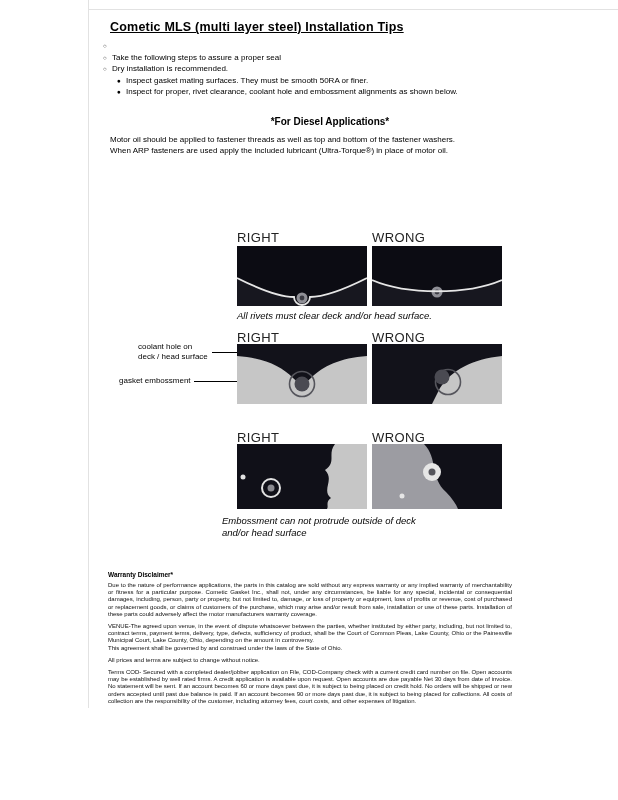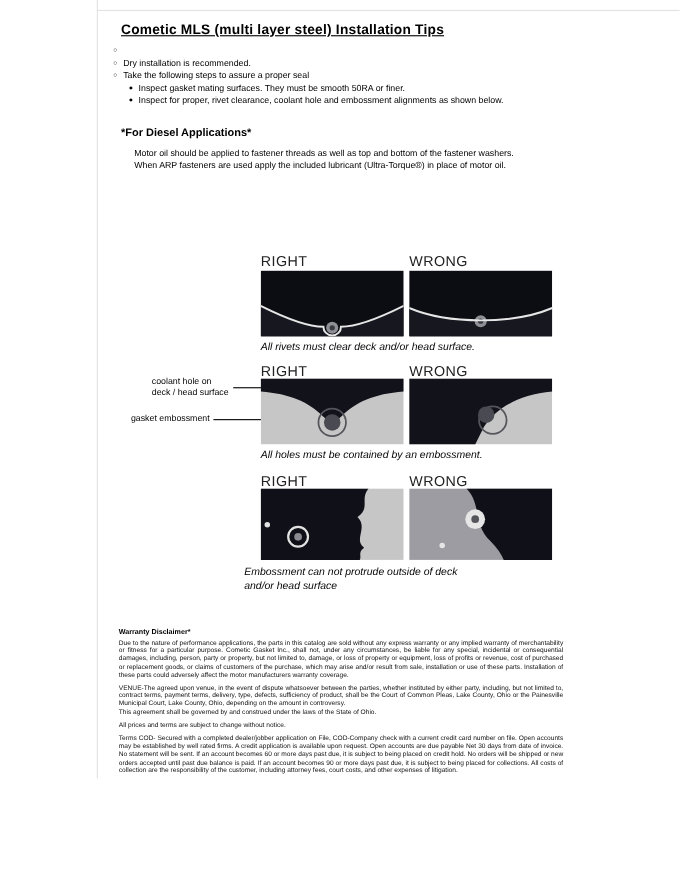--- a/index.html
+++ b/index.html
@@ -15,22 +15,22 @@
     font-size:12.5px;font-weight:bold;text-decoration:underline;letter-spacing:.2px;
   }
 
   .tips{position:absolute;left:103px;top:41px;width:420px;}
   .tip-row{display:flex;align-items:flex-start;font-size:8px;line-height:10px;margin-bottom:1.5px;}
   .tip-row .mk{flex:0 0 9px;width:9px;font-size:6px;line-height:10px;text-align:left;}
   .tip-row.sub{margin-left:14px;}
   .tip-row.sub .mk{font-size:6.5px;}
 
   .diesel{position:absolute;left:110px;top:116px;width:440px;}
-  .diesel h2{margin:0 0 8px 0;font-size:10px;font-weight:bold;}
-  .diesel p{margin:0 0 9px 12px;font-size:8px;line-height:10.8px;white-space:pre-line;}
+  .diesel h2{margin:0 0 8px 0;font-size:10px;font-weight:bold;text-align:center;}
+  .diesel p{margin:0 0 9px 0;font-size:8px;line-height:10.8px;white-space:pre-line;}
   .diesel .note{margin-top:10px;}
 
   .dg-label{position:absolute;width:130px;text-align:left;font-size:13px;color:#222;letter-spacing:.4px;}
   .dg-img{position:absolute;width:130px;}
   .dg-img svg{display:block;}
   .dg-cap{position:absolute;font-size:9.5px;line-height:12px;white-space:pre-line;color:#050505;font-style:italic;}
   .anno{position:absolute;font-size:8px;line-height:9.5px;white-space:pre-line;color:#050505;}
   .leader{position:absolute;height:1px;background:#000;}
 
   .warranty{position:absolute;left:108px;top:571px;width:404px;}
@@ -47,25 +47,25 @@
   <div class="edge-h"></div>
 
   <h1 class="doc-title">Cometic MLS (multi layer steel) Installation Tips</h1>
 
   <div class="tips">
     <div class="tip-row">
       <span class="mk">○</span>
     </div>
     <div class="tip-row">
       <span class="mk">○</span>
-      <span>Dry installation is recommended.</span>
+      <span>Take the following steps to assure a proper seal</span>
     </div>
     <div class="tip-row">
       <span class="mk">○</span>
-      <span>Take the following steps to assure a proper seal</span>
+      <span>Dry installation is recommended.</span>
     </div>
     <div class="tip-row sub">
       <span class="mk">●</span>
       <span>Inspect gasket mating surfaces.  They must be smooth 50RA or finer.</span>
     </div>
     <div class="tip-row sub">
       <span class="mk">●</span>
       <span>Inspect for proper, rivet clearance, coolant hole and embossment alignments as shown below.</span>
     </div>
   </div>
@@ -114,21 +114,20 @@
     </svg>
   </div>
   <div class="dg-img" style="left:372px;top:344px;">
     <svg width="130" height="60" viewBox="0 0 130 60">
       <rect width="130" height="60" fill="#c6c6c6"></rect>
       <path d="M0,0 H130 V12 C100,15 80,26 68,44 L60,60 H0 Z" fill="#12121a"></path>
       <circle cx="76" cy="38" r="12.5" fill="none" stroke="#55555c" stroke-width="1.6"></circle>
       <circle cx="70" cy="33" r="7.5" fill="#4a4a52"></circle>
     </svg>
   </div>
-  <div class="dg-cap" style="left:237px;top:408px;">All holes must be contained by an embossment.</div>
 
   <div class="dg-label" style="left:237px;top:430px;">RIGHT</div>
   <div class="dg-label" style="left:372px;top:430px;">WRONG</div>
   <div class="dg-img" style="left:237px;top:444px;">
     <svg width="130" height="65" viewBox="0 0 130 65">
       <rect width="130" height="65" fill="#c6c6c6"></rect>
       <path d="M0,0 H98 C90,10 100,18 88,26 C98,36 84,46 94,54 C88,58 92,62 90,65 H0 Z" fill="#101018"></path>
       <circle cx="34" cy="44" r="9" fill="none" stroke="#e2e2e2" stroke-width="2"></circle>
       <circle cx="34" cy="44" r="3.5" fill="#8a8a90"></circle>
       <circle cx="6" cy="33" r="2.5" fill="#e2e2e2"></circle>

